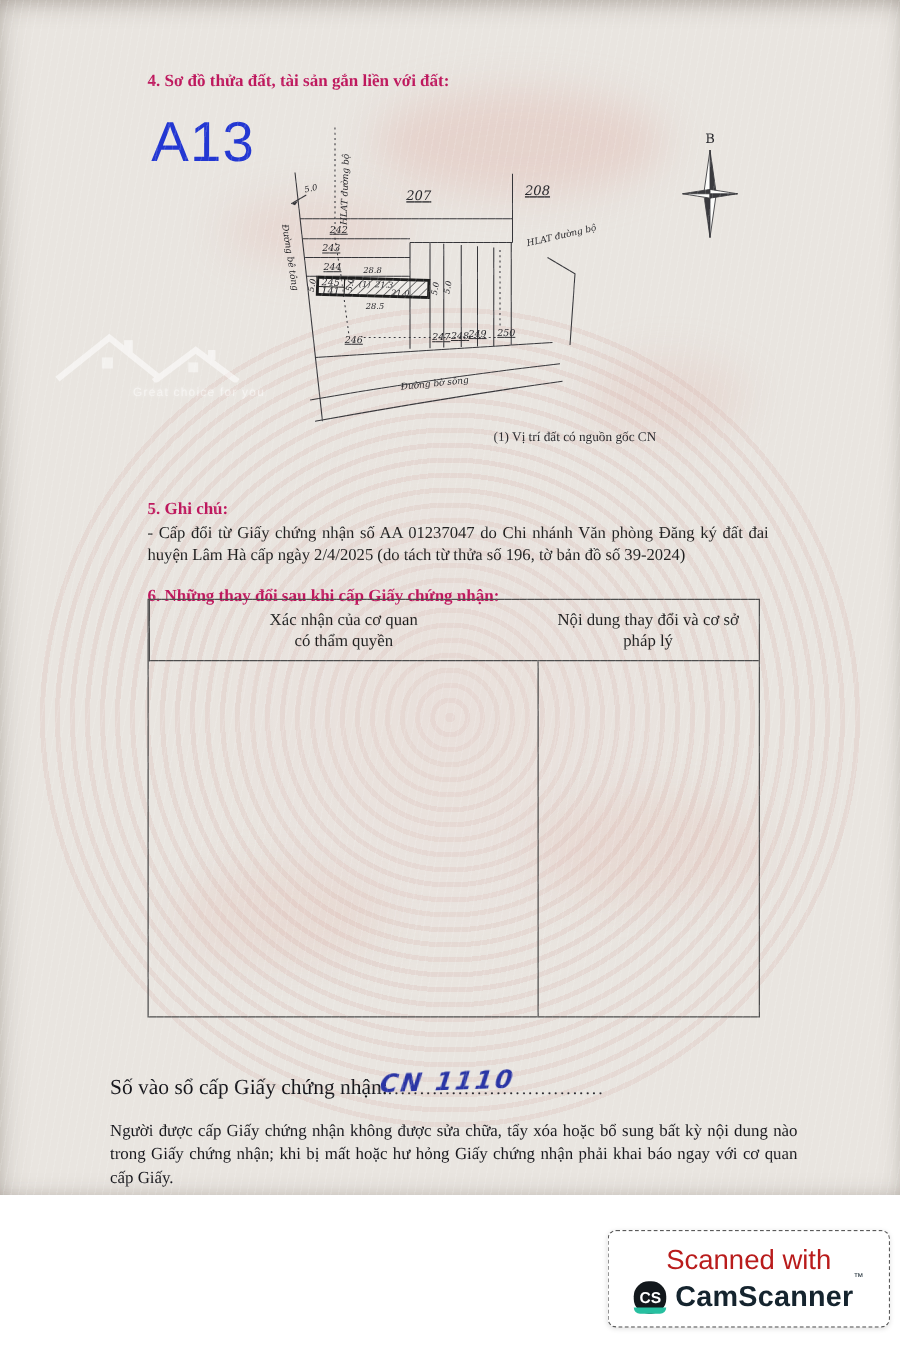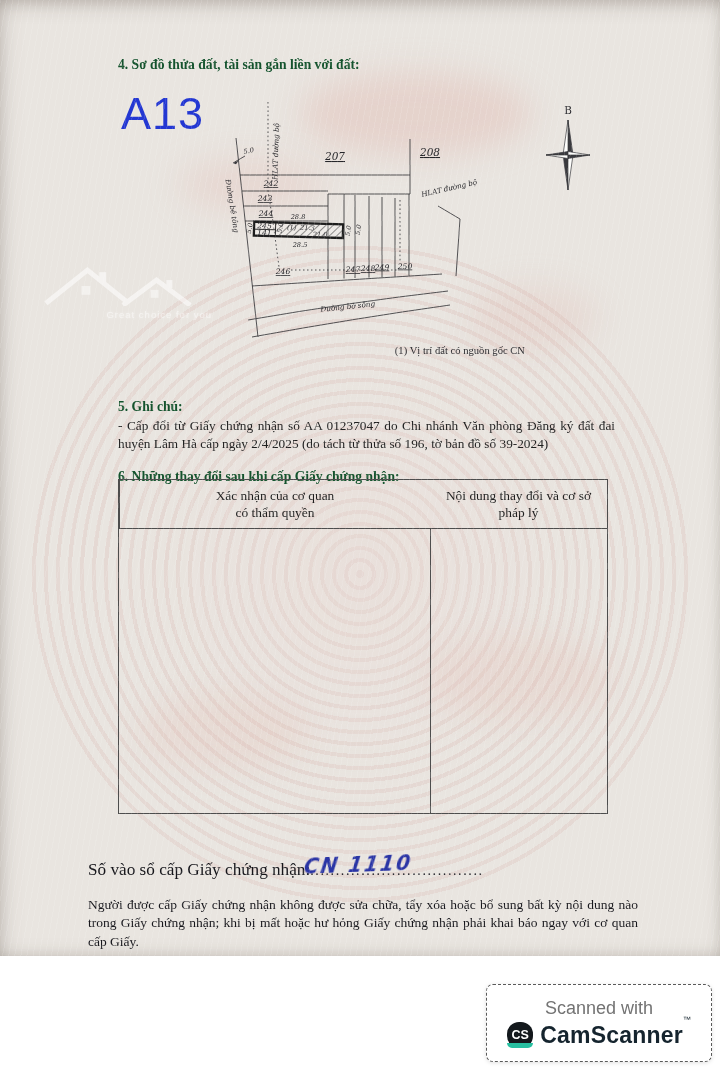--- a/index.html
+++ b/index.html
@@ -18,21 +18,21 @@
           radial-gradient(circle closest-side,rgba(233,214,209,.4),rgba(233,214,209,0) 72%),
           repeating-radial-gradient(circle closest-side,rgba(201,142,134,.17) 0 4px,rgba(0,0,0,0) 4px 12px);
         opacity:.85;}
   .blob{position:absolute;border-radius:50%;filter:blur(16px);}
   .b1{left:298px;top:72px;width:235px;height:84px;background:rgba(222,168,158,.30);}
   .b2{left:178px;top:158px;width:150px;height:54px;background:rgba(222,168,158,.22);}
   .b3{left:468px;top:286px;width:130px;height:64px;background:rgba(222,168,158,.20);}
   .b4{left:138px;top:694px;width:170px;height:76px;background:rgba(222,168,158,.16);}
   .b5{left:424px;top:636px;width:190px;height:84px;background:rgba(222,168,158,.16);}
 
-  .sec-title{position:absolute;font-weight:bold;font-size:13.6px;color:#14532d;}
+  .sec-title{position:absolute;font-weight:bold;font-size:13.6px;color:#be185d;}
   .t4{left:118px;top:57px;}
   .t5{left:118px;top:399px;}
   .t6{left:118px;top:469px;}
   .a13{position:absolute;left:121px;top:88px;font-family:"Liberation Sans",sans-serif;
        font-size:45px;font-weight:500;letter-spacing:1px;}
   .body5{position:absolute;left:118px;top:417px;width:497px;font-size:13.3px;line-height:17.6px;text-align:justify;}
   .map-note{position:absolute;left:255px;top:345px;width:270px;text-align:right;font-size:10.6px;color:#2a2a2e;}
 
   .tbl{position:absolute;left:118px;top:479px;width:488px;height:333px;
        border:1.3px solid #4d4d4d;display:grid;grid-template-columns:311px 1fr;grid-template-rows:49px 1fr;}
@@ -43,21 +43,21 @@
   .registry{position:absolute;left:88px;top:860px;font-size:17.2px;color:#15151a;white-space:nowrap;}
   .registry .dots{letter-spacing:1.6px;font-size:14px;color:#2a2a30;}
   .hand{position:absolute;left:216px;top:-7px;font-family:"DejaVu Sans",sans-serif;font-style:italic;
         font-size:20px;font-weight:bold;letter-spacing:2px;transform:rotate(-2deg) skewX(-10deg);
         filter:blur(.2px);}
   .warning{position:absolute;left:88px;top:896px;width:550px;font-size:13.5px;line-height:18.4px;text-align:justify;color:#17171c;}
 
   .badge{position:absolute;left:486px;top:984px;width:224px;height:76px;background:#fff;border-radius:7px;
          border:1.6px dashed #5a5a5a;box-shadow:0 1px 4px rgba(0,0,0,.12);
          font-family:"Liberation Sans",sans-serif;display:flex;flex-direction:column;align-items:center;justify-content:center;gap:3px;}
-  .badge .l1{color:#737373;font-size:18px;}
+  .badge .l1{color:#b91c1c;font-size:22px;}
   .badge .l2{display:flex;align-items:center;gap:7px;}
   .cs-logo{width:26px;height:26px;background:#13181c;border-radius:12px;position:relative;
            display:flex;align-items:center;justify-content:center;color:#fff;font-size:12.5px;font-weight:bold;}
   .cs-logo::after{content:"";position:absolute;left:0;bottom:0;width:100%;height:5px;border-radius:0 0 6px 6px;background:var(--teal,#27bfa0);}
   .badge .brand{color:#15242e;font-size:23px;font-weight:bold;letter-spacing:.2px;}
   .badge .tm{color:#15242e;font-size:8px;vertical-align:top;position:relative;top:-7px;}
 
   .watermark{position:absolute;left:42px;top:260px;width:170px;color:#fff;opacity:.55;
              text-shadow:0 0 3px rgba(255,255,255,.9);}
   .watermark .brand{font-size:25px;font-weight:bold;font-style:italic;letter-spacing:.5px;line-height:22px;}

